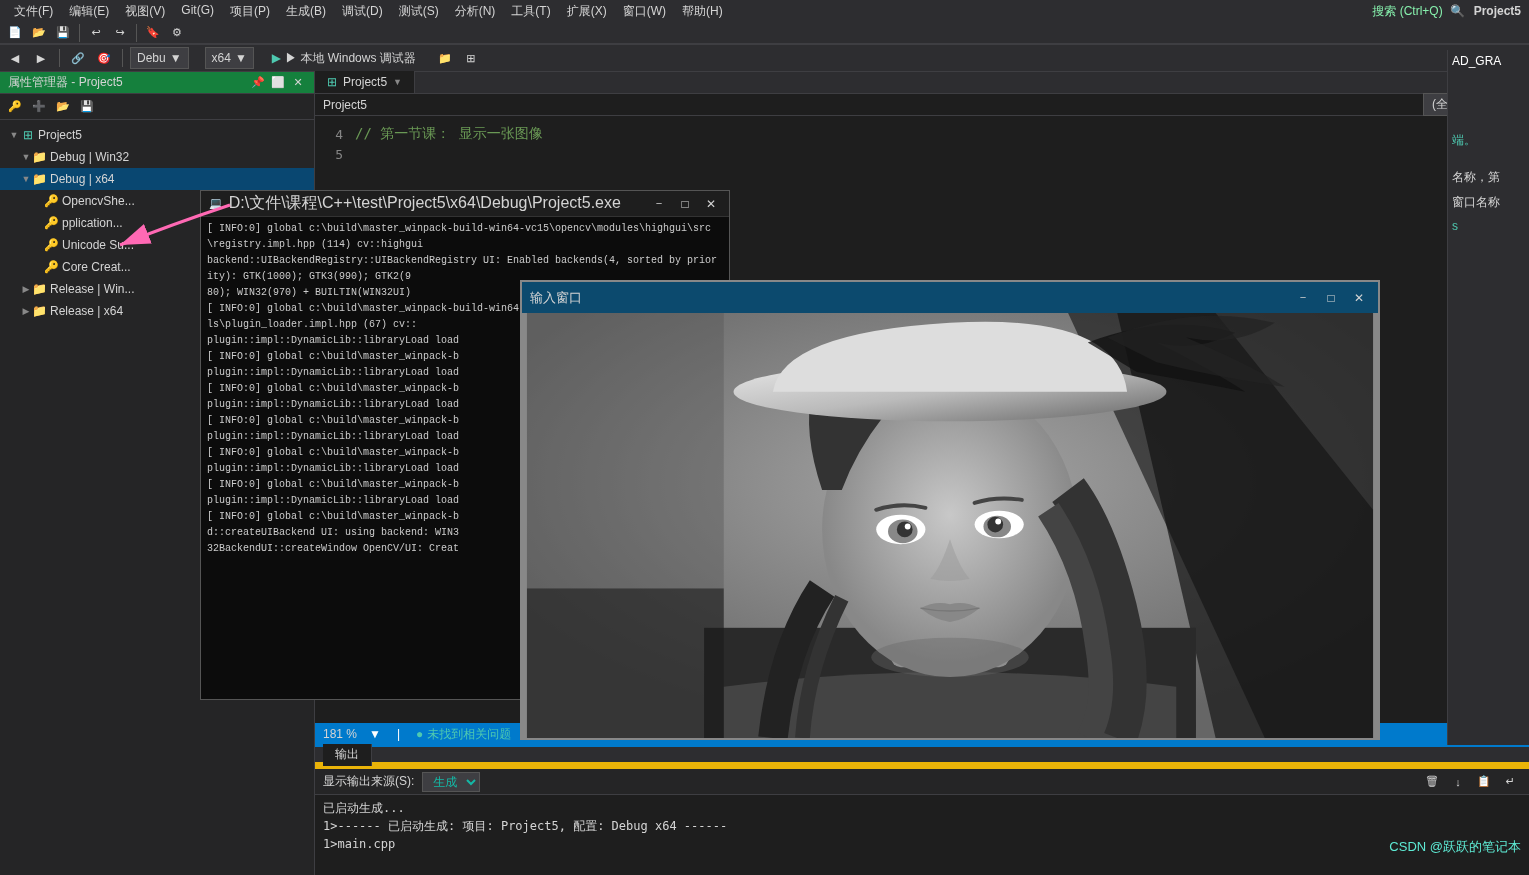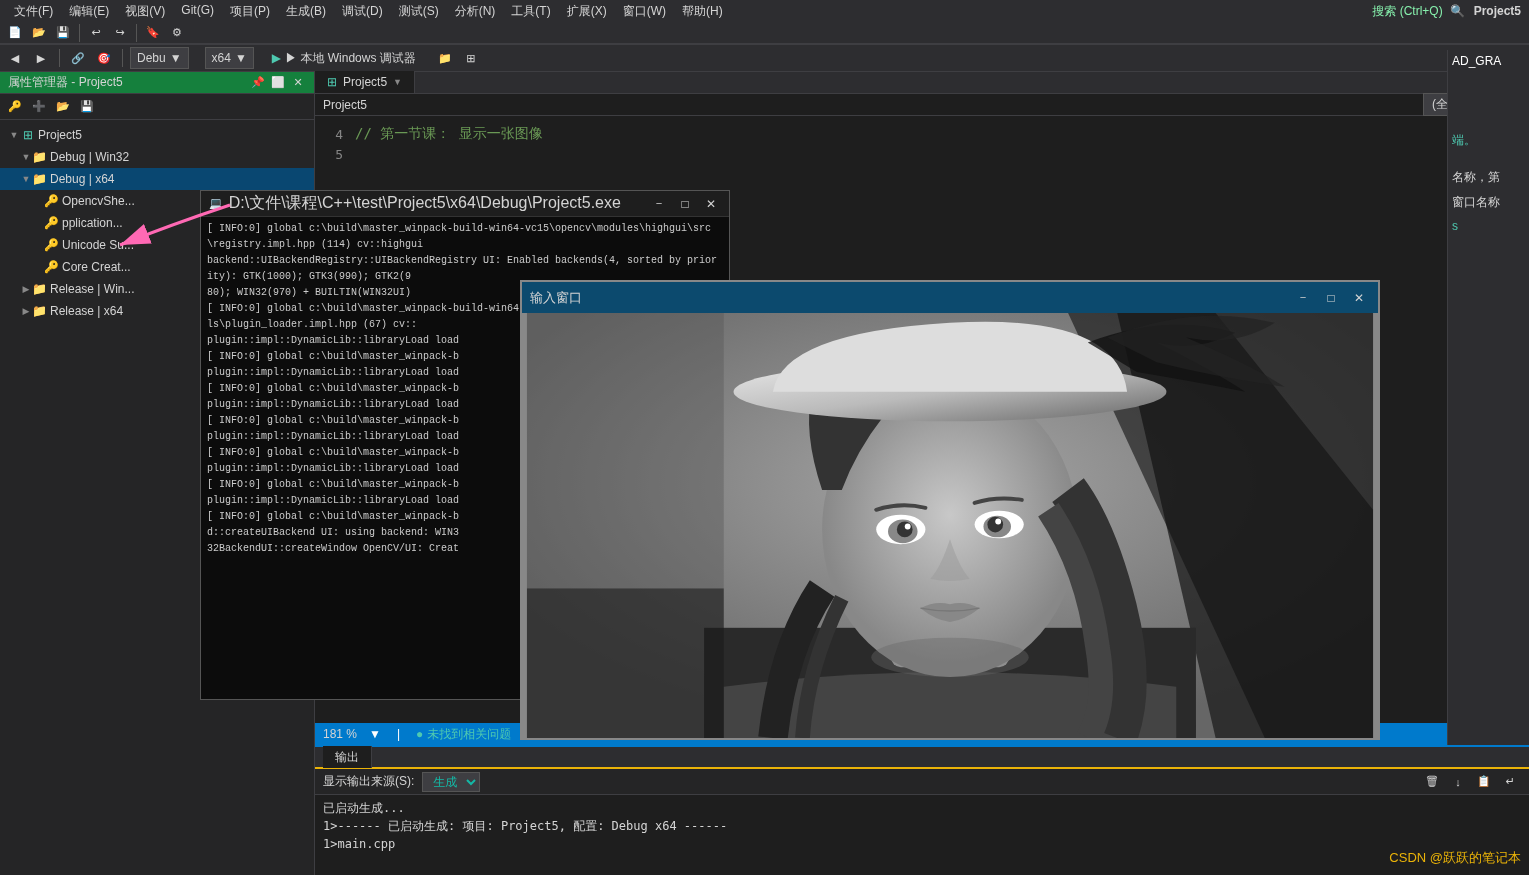--- a/index.html
+++ b/index.html
@@ -257,21 +257,21 @@
       border-top: 2px solid #007acc;
       display: flex;
       flex-direction: column;
     }
     .output-tab-bar {
       height: 22px;
       background: #2d2d30;
       display: flex;
       align-items: center;
       padding: 0 8px;
-      border-bottom: 2px solid #eab308;
+      border-bottom: 7px solid #eab308;
     }
     .output-tab {
       height: 22px;
       padding: 0 12px;
       display: flex;
       align-items: center;
       font-size: 12px;
       background: #1e1e1e;
       color: #d4d4d4;
       border-right: 1px solid #3e3e42;
@@ -448,24 +448,24 @@
       color: #4ec9b0;
     }
 
     .zoom-info {
       color: #d4d4d4;
     }
 
     
     .csdn-watermark {
       position: absolute;
-      bottom: 8px;
+      bottom: 19px;
       right: 8px;
       font-size: 13px;
-      color: #eab308;
+      color: #5eead4;
       z-index: 50;
     }
   </style>
 </head>
 <body>
 
 <div class="title-bar">
   <div class="title-bar-menu">
     <span class="menu-item">文件(F)</span>
     <span class="menu-item">编辑(E)</span>

